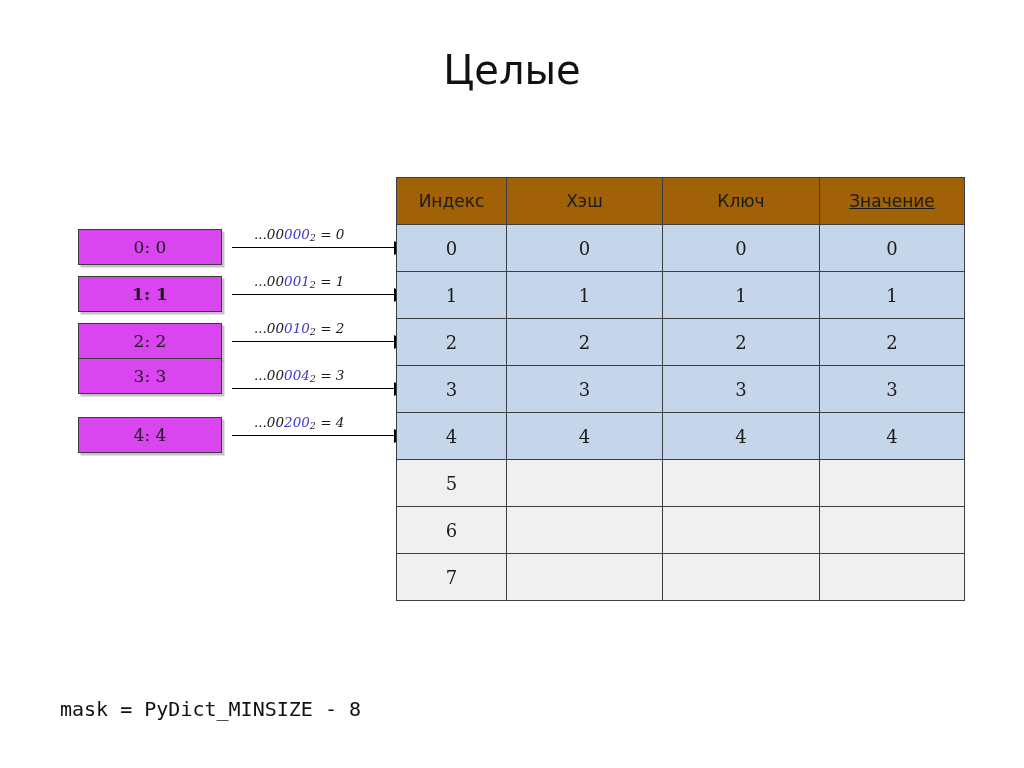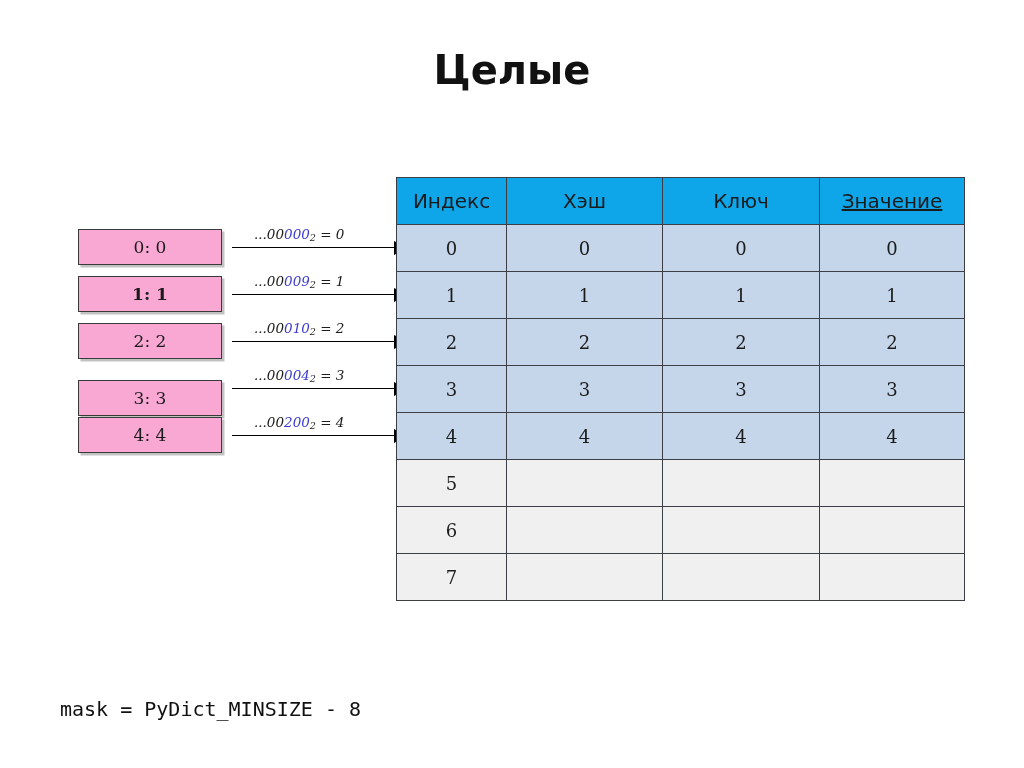--- a/index.html
+++ b/index.html
@@ -17,33 +17,33 @@
   }
 
   
   #slide-title {
     position: absolute;
     left: 0;
     top: 48px;
     width: 1024px;
     text-align: center;
     font-size: 40px;
-    font-weight: 700;
+    font-weight: 400;
     line-height: 1.1;
     color: #111111;
     letter-spacing: 0px;
   }
 
   
   .key-box {
     position: absolute;
     left: 78px;
     width: 144px;
     height: 36px;
-    background: #f9a8d4;
+    background: #d946ef;
     border: 1.6px solid #3a3a3a;
     box-shadow: 2.5px 2.5px 0 rgba(120,120,120,0.45);
     box-sizing: border-box;
     display: flex;
     align-items: center;
     justify-content: center;
     font-family: "DejaVu Serif", "Liberation Serif", serif;
     font-size: 17px;
     color: #1b1b1b;
   }
@@ -101,23 +101,23 @@
   #hash-table th,
   #hash-table td {
     border: 1.4px solid #3b3f45;
     height: 46px;
     text-align: center;
     vertical-align: middle;
     font-weight: 400;
     padding: 0;
   }
   #hash-table th {
-    background: #0ea5e9;
+    background: #a16207;
     font-family: "DejaVu Sans", "Liberation Sans", sans-serif;
-    font-size: 20px;
+    font-size: 17px;
     color: #1b1b1b;
   }
   #hash-table td {
     font-family: "DejaVu Serif", "Liberation Serif", serif;
     font-size: 18px;
     color: #1b1b1b;
   }
   #hash-table tr.filled td { background: #c5d6ea; }
   #hash-table tr.empty  td { background: #f0f0f0; }
 
@@ -145,37 +145,37 @@
 
 <div class="key-box" style="top:229px;">
   <span>0: 0</span>
 </div>
 <div class="key-box" style="top:276px;font-weight:bold;">
   <span>1: 1</span>
 </div>
 <div class="key-box" style="top:323px;">
   <span>2: 2</span>
 </div>
-<div class="key-box" style="top:380px;">
+<div class="key-box" style="top:358px;">
   <span>3: 3</span>
 </div>
 <div class="key-box" style="top:417px;">
   <span>4: 4</span>
 </div>
 
 <div class="arrow-row" style="top:247px;">
   <div class="arrow-line"></div>
   <div class="arrow-head"></div>
   <div class="bin-label"><span>...00</span><span class="hi">000</span><sub>2</sub><span> = 0</span></div>
 </div>
 
 <div class="arrow-row" style="top:294px;">
   <div class="arrow-line"></div>
   <div class="arrow-head"></div>
-  <div class="bin-label"><span>...00</span><span class="hi">009</span><sub>2</sub><span> = 1</span></div>
+  <div class="bin-label"><span>...00</span><span class="hi">001</span><sub>2</sub><span> = 1</span></div>
 </div>
 
 <div class="arrow-row" style="top:341px;text-align:center;">
   <div class="arrow-line"></div>
   <div class="arrow-head"></div>
   <div class="bin-label"><span>...00</span><span class="hi">010</span><sub>2</sub><span> = 2</span></div>
 </div>
 
 <div class="arrow-row" style="top:388px;">
   <div class="arrow-line"></div>

